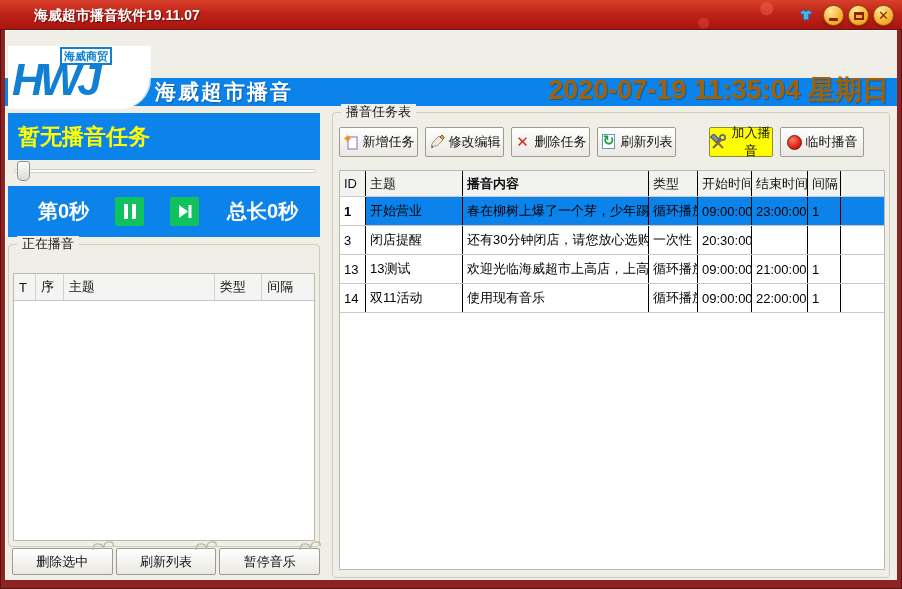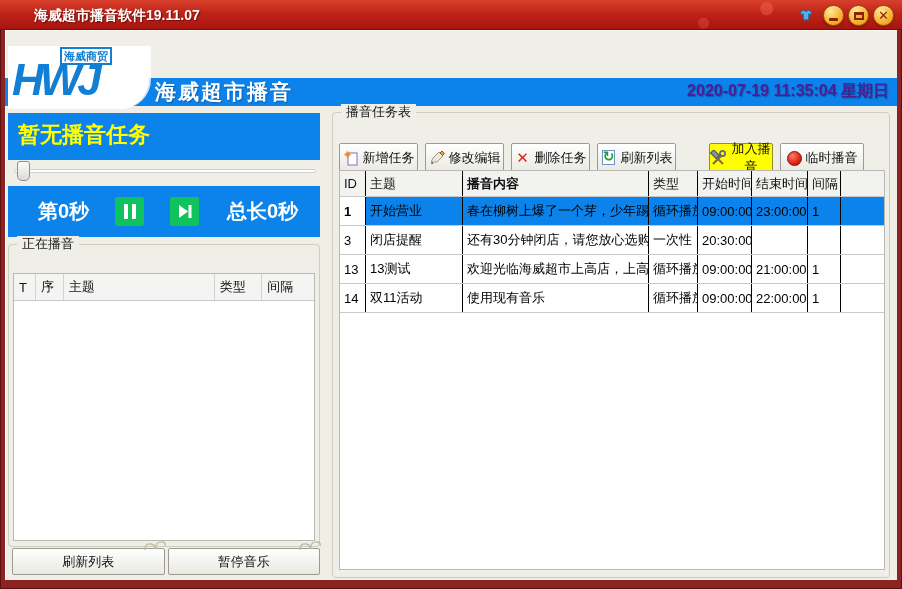--- a/index.html
+++ b/index.html
@@ -31,34 +31,34 @@
   
   .content{position:absolute;left:5px;top:30px;width:892px;height:550px;background:#f0efe7;
     box-shadow:inset 1px 1px 0 #fdfdf8;}
   
   .header-top{position:absolute;left:0;top:0;width:892px;height:48px;
     background:linear-gradient(#ffffff,#e8e7e2);}
   .status-msg{position:absolute;right:8px;bottom:3px;color:#1463c8;font-size:15px;font-weight:bold;}
   .header-bar{position:absolute;left:0;top:48px;width:892px;height:28px;background:#0b83ea;}
   .app-name{position:absolute;left:150px;top:48px;height:36px;line-height:27px;color:#fff;
     font-size:21px;font-weight:bold;letter-spacing:2px;text-shadow:1px 1px 1px rgba(0,40,90,.4);text-align:right;}
-  .datetime{position:absolute;right:8px;top:45px;height:31px;line-height:31px;color:#4c1d95;
-    font-size:16px;font-weight:bold;text-shadow:1px 1px 1px rgba(0,40,90,.4);text-align:center;}
+  .datetime{position:absolute;right:8px;top:45px;height:31px;line-height:31px;color:#a16207;
+    font-size:27px;font-weight:bold;text-shadow:1px 1px 1px rgba(0,40,90,.4);text-align:center;}
   .logo{position:absolute;left:3px;top:16px;width:141px;height:63px;background:#fff;z-index:3;
     border-radius:0 0 30px 0;box-shadow:2px 0 0 rgba(255,255,255,.8);}
   .logo-letters{position:absolute;left:4px;top:8px;font-size:44px;font-weight:bold;color:#117fd4;
     letter-spacing:-4px;font-style:italic;line-height:52px;}
   .logo-badge{position:absolute;left:52px;top:1px;border:2px solid #117fd4;color:#117fd4;background:#fff;
     font-size:11px;font-weight:bold;padding:0 2px;line-height:14px;white-space:nowrap;}
   
   .groupbox{position:absolute;border:1px solid #cfcdc0;border-radius:4px;}
   .group-label{position:absolute;top:-9px;left:8px;background:#f0efe7;padding:0 5px;font-size:13px;color:#1a1a1a;line-height:16px;}
   
   .now-title{position:absolute;left:3px;top:83px;width:312px;height:47px;background:#0b83ea;
-    color:#ffff00;font-size:22px;font-weight:bold;line-height:47px;padding-left:10px;font-family:Liberation Mono, monospace;}
+    color:#ffff00;font-size:22px;font-weight:bold;line-height:47px;padding-left:10px;}
   .slider{position:absolute;left:3px;top:131px;width:312px;height:22px;}
   .slider-track{position:absolute;left:6px;right:4px;top:8px;height:4px;background:#fff;border:1px solid #cfcfcf;border-radius:2px;}
   .slider-thumb{position:absolute;left:9px;top:0;width:13px;height:20px;border:1px solid #8f8f8f;border-radius:3px 3px 5px 5px;
     background:linear-gradient(#fdfdfd,#d9d9d9);}
   .player{position:absolute;left:3px;top:156px;width:312px;height:51px;background:#0b83ea;
     display:flex;align-items:center;}
   .player-time{color:#fff;font-size:20px;font-weight:bold;}
   .t-cur{margin-left:30px;}
   .t-total{margin-left:auto;margin-right:22px;}
   .pbtn{width:29px;height:29px;background:#10c25e;border:none;border-radius:2px;margin-left:26px;
@@ -68,21 +68,21 @@
   .np-group{left:3px;top:214px;width:312px;height:303px;}
   .np-table{position:absolute;left:4px;top:28px;width:302px;height:268px;background:#fff;border:1px solid #b9b9b2;}
   .np-header{display:flex;height:27px;border-bottom:1px solid #c6c6c6;background:#f4f4f2;}
   .np-header .hcell{border-right:1px solid #d2d2d2;font-size:13px;color:#111;display:flex;align-items:center;padding-left:5px;}
   .footer-btns{position:absolute;left:7px;top:518px;width:308px;display:flex;gap:3px;}
   .skin-button{position:relative;flex:1;height:27px;border:1px solid #9b9b92;border-radius:2px;
     background:linear-gradient(#ffffff,#e9e8e2);font-size:13px;color:#111;}
   .swirl{position:absolute;right:-3px;top:-9px;pointer-events:none;}
   
   .task-group{left:327px;top:82px;width:558px;height:466px;}
-  .toolbar{position:absolute;left:6px;top:14px;width:546px;height:30px;display:flex;align-items:flex-start;margin-top:16px;}
+  .toolbar{position:absolute;left:6px;top:14px;width:546px;height:30px;display:flex;align-items:flex-start;}
   .tool-btn{height:30px;width:79px;margin-right:7px;border:1px solid #9b9b92;border-radius:2px;
     background:linear-gradient(#ffffff,#e9e8e2);font-size:13px;color:#111;
     display:flex;align-items:center;justify-content:center;gap:4px;padding:0;}
   .tool-btn.yellow{background:#ffff00;border-color:#8f8f30;margin-left:26px;width:64px;}
   .tool-btn.last{margin-right:0;width:84px;}
   .icon16{width:16px;height:16px;position:relative;flex:0 0 16px;}
   .del-x{color:#dd2313;font-weight:bold;font-size:15px;line-height:16px;text-align:center;}
   .refresh-page{position:absolute;left:1px;top:0;width:13px;height:15px;background:#fff;border:1px solid #7090c8;}
   .refresh-arrow{position:absolute;left:0;top:-2px;width:16px;text-align:center;color:#18a030;font-weight:bold;font-size:14px;}
   .record-dot{display:inline-block;width:15px;height:15px;border-radius:50%;border:1px solid #7a1010;
@@ -174,20 +174,26 @@
           <div class="hcell" style="width:28px">序</div>
           <div class="hcell" style="width:152px">主题</div>
           <div class="hcell" style="width:48px">类型</div>
           <div class="hcell" style="width:52px;border-right:none">间隔</div>
         </div>
       </div>
     </div>
 
     <div class="footer-btns">
       <button class="skin-button">
+        <span>删除选中</span>
+        <svg class="swirl" width="24" height="13" viewBox="0 0 24 13">
+          <path d="M2 10 q0 -7 6 -6 q5 1 4 5 M13 9 q-1 -8 7 -7 q3 1 2 4" fill="none" stroke="#bdbaa9" stroke-width="1.4"></path>
+        </svg>
+      </button>
+      <button class="skin-button">
         <span>刷新列表</span>
         <svg class="swirl" width="24" height="13" viewBox="0 0 24 13">
           <path d="M2 10 q0 -7 6 -6 q5 1 4 5 M13 9 q-1 -8 7 -7 q3 1 2 4" fill="none" stroke="#bdbaa9" stroke-width="1.4"></path>
         </svg>
       </button>
       <button class="skin-button">
         <span>暂停音乐</span>
         <svg class="swirl" width="24" height="13" viewBox="0 0 24 13">
           <path d="M2 10 q0 -7 6 -6 q5 1 4 5 M13 9 q-1 -8 7 -7 q3 1 2 4" fill="none" stroke="#bdbaa9" stroke-width="1.4"></path>
         </svg>

